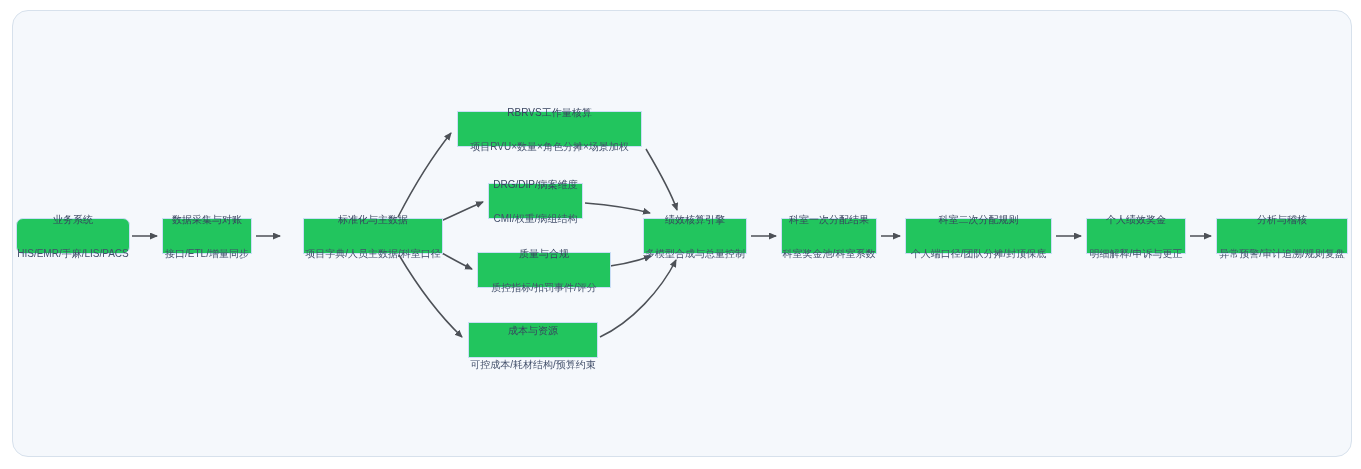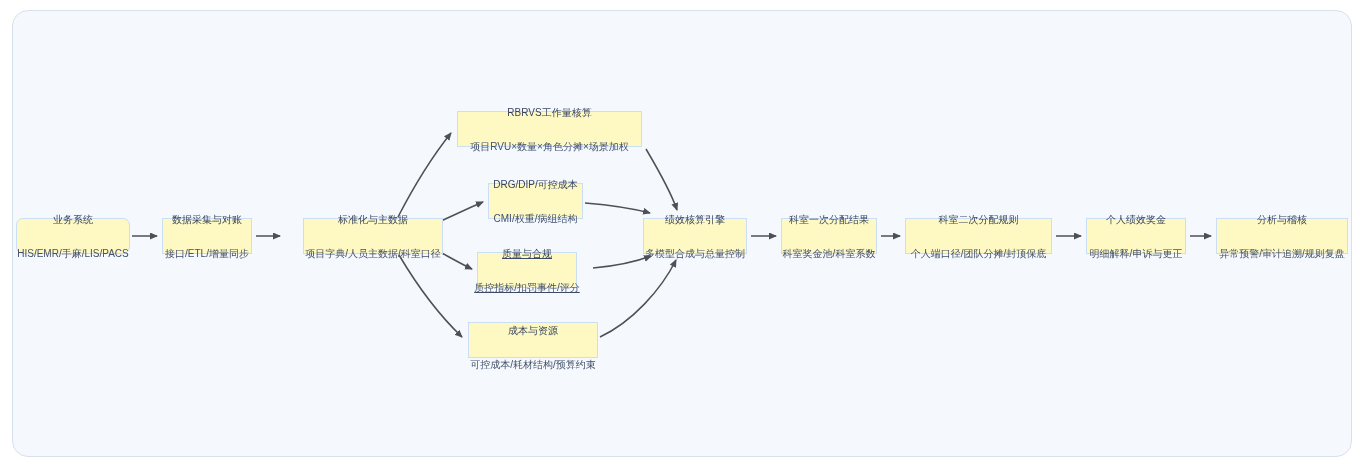--- a/index.html
+++ b/index.html
@@ -31,21 +31,21 @@
     position: absolute;
     left: 0;
     top: 0;
     width: 1361px;
     height: 469px;
     pointer-events: none;
   }
   .node {
     position: absolute;
     height: 36px;
-    background: #fef9c3;
+    background: #22c55e;
     border: 1px solid #cadef6;
     box-sizing: border-box;
     display: flex;
     flex-direction: column;
     align-items: center;
     justify-content: center;
     text-align: center;
     white-space: nowrap;
     color: #3d4a66;
     cursor: default;
@@ -60,21 +60,21 @@
     font-size: 10px;
     line-height: 14px;
     color: #43506b;
   }
   
   .n-biz      { left: 16px;   top: 218px; width: 114px; border-radius: 7px; }
   .n-collect  { left: 162px;  top: 218px; width: 90px;  }
   .n-standard { left: 303px;  top: 218px; width: 140px; }
   .n-rbrvs    { left: 457px;  top: 111px; width: 185px; }
   .n-drg      { left: 488px;  top: 183px; width: 95px;  }
-  .n-quality  { left: 477px;  top: 252px; width: 100px; text-decoration: underline; }
+  .n-quality  { left: 477px;  top: 252px; width: 134px; }
   .n-cost     { left: 468px;  top: 322px; width: 130px; justify-content: space-between; }
   .n-engine   { left: 643px;  top: 218px; width: 104px; }
   .n-dept1    { left: 781px;  top: 218px; width: 96px;  }
   .n-dept2    { left: 905px;  top: 218px; width: 147px; }
   .n-personal { left: 1086px; top: 218px; width: 100px; }
   .n-audit    { left: 1216px; top: 218px; width: 132px; text-align: right; }
 </style>
 </head>
 <body>
 
@@ -122,21 +122,21 @@
     <span class="t">标准化与主数据</span>
     <span class="s">项目字典/人员主数据/科室口径</span>
   </div>
 
   <div class="node n-rbrvs">
     <span class="t">RBRVS工作量核算</span>
     <span class="s">项目RVU×数量×角色分摊×场景加权</span>
   </div>
 
   <div class="node n-drg">
-    <span class="t">DRG/DIP/可控成本</span>
+    <span class="t">DRG/DIP/病案维度</span>
     <span class="s">CMI/权重/病组结构</span>
   </div>
 
   <div class="node n-quality">
     <span class="t">质量与合规</span>
     <span class="s">质控指标/扣罚事件/评分</span>
   </div>
 
   <div class="node n-cost">
     <span class="t">成本与资源</span>

